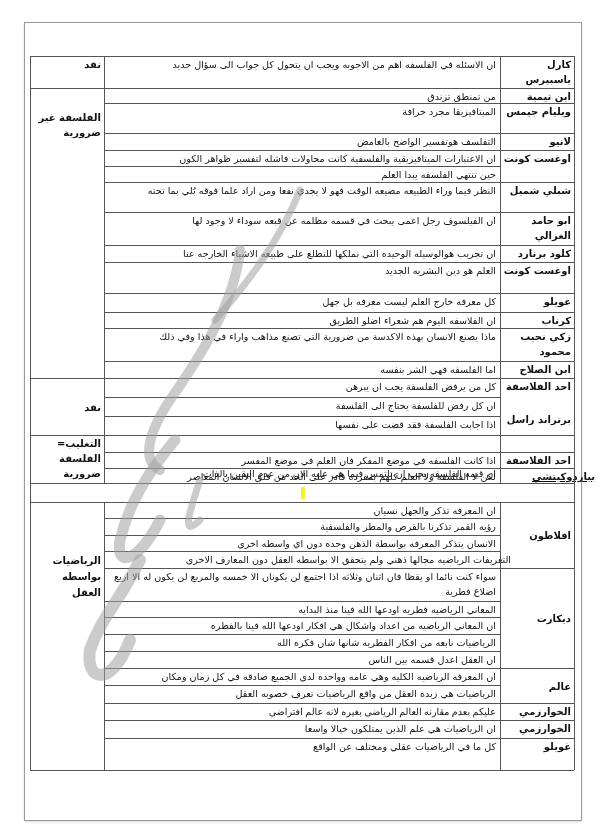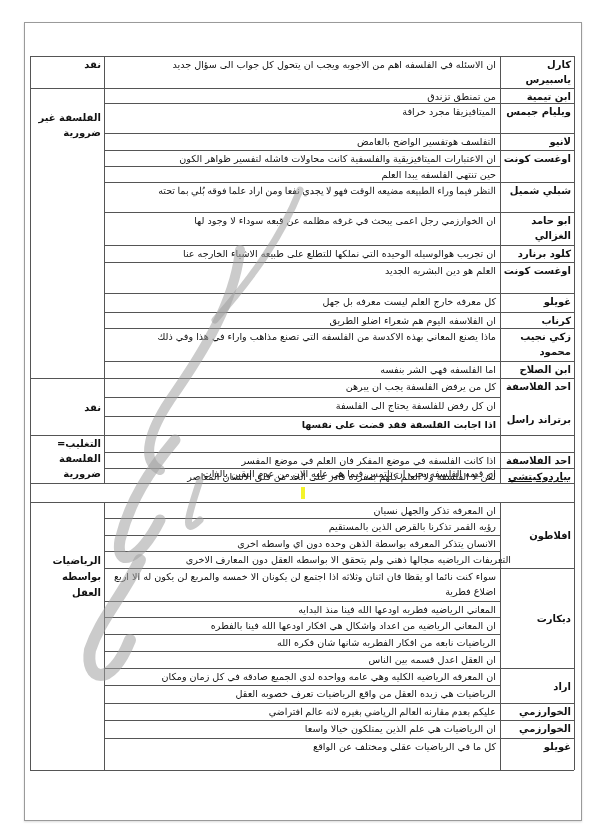--- a/index.html
+++ b/index.html
@@ -34,92 +34,92 @@
     <div class="line" style="left: 104px; top: 133px; width: 470px; height: 1px;"></div>
     <div class="cell name" style="left: 501px; width: 73px; top: 134px; height: 16px;">لانيو</div>
     <div class="cell quote" style="left: 105px; width: 395px; top: 134px; height: 16px;">التفلسف هوتفسير الواضح بالغامض</div>
     <div class="line" style="left: 104px; top: 150px; width: 470px; height: 1px;"></div>
     <div class="cell name" style="left: 501px; width: 73px; top: 151px; height: 31px;">اوغست كونت</div>
     <div class="cell quote" style="left: 105px; width: 395px; top: 151px; height: 15px;">ان الاعتبارات الميتافيزيقية والفلسفية كانت محاولات فاشله لتفسير ظواهر الكون</div>
     <div class="cell quote" style="left: 105px; width: 395px; top: 167px; height: 15px;">حين تنتهي الفلسفه يبدا العلم</div>
     <div class="line" style="left: 104px; top: 166px; width: 396px; height: 1px;"></div>
     <div class="line" style="left: 104px; top: 182px; width: 470px; height: 1px;"></div>
     <div class="cell name" style="left: 501px; width: 73px; top: 183px; height: 29px;">شبلي شميل</div>
-    <div class="cell quote" style="left: 105px; width: 395px; top: 183px; height: 29px; font-family: Liberation Serif, serif;">النظر فيما وراء الطبيعه مضيعه الوقت فهو لا يجدي نفعا ومن اراد علما فوقه بُلي بما تحته</div>
+    <div class="cell quote" style="left: 105px; width: 395px; top: 183px; height: 29px;">النظر فيما وراء الطبيعه مضيعه الوقت فهو لا يجدي نفعا ومن اراد علما فوقه بُلي بما تحته</div>
     <div class="line" style="left: 104px; top: 212px; width: 470px; height: 1px;"></div>
     <div class="cell name" style="left: 501px; width: 73px; top: 213px; height: 32px;">ابو حامد الغزالي</div>
-    <div class="cell quote" style="left: 105px; width: 395px; top: 213px; height: 32px;">ان الخوارزمي رجل اعمى يبحث في غرفه مظلمه عن قبعه سوداء لا وجود لها</div>
+    <div class="cell quote" style="left: 105px; width: 395px; top: 213px; height: 32px;">ان الفيلسوف رجل اعمى يبحث في قسمه مظلمه عن قبعه سوداء لا وجود لها</div>
     <div class="line" style="left: 104px; top: 245px; width: 470px; height: 1px;"></div>
     <div class="cell name" style="left: 501px; width: 73px; top: 246px; height: 16px;">كلود برنارد</div>
     <div class="cell quote" style="left: 105px; width: 395px; top: 246px; height: 16px;">ان تجريب هوالوسيله الوحيده التي نملكها للتطلع على طبيعه الاشياء الخارجه عنا</div>
     <div class="line" style="left: 104px; top: 262px; width: 470px; height: 1px;"></div>
     <div class="cell name" style="left: 501px; width: 73px; top: 263px; height: 30px;">اوغست كونت</div>
     <div class="cell quote" style="left: 105px; width: 395px; top: 263px; height: 30px;">العلم هو دين البشريه الجديد</div>
     <div class="line" style="left: 104px; top: 293px; width: 470px; height: 1px;"></div>
     <div class="cell name" style="left: 501px; width: 73px; top: 294px; height: 18px;">غويلو</div>
     <div class="cell quote" style="left: 105px; width: 395px; top: 294px; height: 18px;">كل معرفه خارج العلم ليست معرفه بل جهل</div>
     <div class="line" style="left: 104px; top: 312px; width: 470px; height: 1px;"></div>
     <div class="cell name" style="left: 501px; width: 73px; top: 313px; height: 15px;">كرناب</div>
     <div class="cell quote" style="left: 105px; width: 395px; top: 313px; height: 15px;">ان الفلاسفه اليوم هم شعراء اضلو الطريق</div>
     <div class="line" style="left: 104px; top: 328px; width: 470px; height: 1px;"></div>
     <div class="cell name" style="left: 501px; width: 73px; top: 329px; height: 32px;">زكي نجيب محمود</div>
-    <div class="cell quote" style="left: 105px; width: 395px; top: 329px; height: 32px;">ماذا يصنع المعاني بهذه الاكدسة من الفلسفه التي تصنع مذاهب واراء في هذا وفي ذلك</div>
+    <div class="cell quote" style="left: 105px; width: 395px; top: 329px; height: 32px;">ماذا يصنع الانسان بهذه الاكدسة من ضرورية التي تصنع مذاهب واراء في هذا وفي ذلك</div>
     <div class="line" style="left: 104px; top: 361px; width: 470px; height: 1px;"></div>
     <div class="cell name" style="left: 501px; width: 73px; top: 362px; height: 16px;">ابن الصلاح</div>
     <div class="cell quote" style="left: 105px; width: 395px; top: 362px; height: 16px;">اما الفلسفه فهي الشر بنفسه</div>
     <div class="line" style="left: 104px; top: 378px; width: 470px; height: 1px;"></div>
     <div class="line" style="left: 30px; top: 56px; width: 544px; height: 1px;"></div>
     <div class="line" style="left: 30px; top: 88px; width: 74px; height: 1px;"></div>
     <div class="cell group" style="left: 31px; width: 73px; top: 57px; height: 31px;">نقد</div>
     <div class="cell group" style="left: 31px; width: 73px; top: 88px; height: 290px; display: flex; align-items: flex-start; justify-content: flex-start; white-space: normal; padding-right: 3px; padding-top: 22px;">الفلسفة غير ضرورية</div>
     <div class="cell name" style="left: 501px; width: 73px; top: 379px; height: 56px;">احد الفلاسفة</div>
     <div class="cell quote" style="left: 105px; width: 395px; top: 379px; height: 18px;">كل من يرفض الفلسفة يجب ان يبرهن</div>
     <div class="cell quote" style="left: 105px; width: 395px; top: 398px; height: 18px;">ان كل رفض للفلسفة يحتاج الى الفلسفة</div>
     <div class="line" style="left: 104px; top: 397px; width: 396px; height: 1px;"></div>
-    <div class="cell quote" style="left: 105px; width: 395px; top: 417px; height: 18px; font-weight: bold;">اذا اجابت الفلسفة فقد قضت على نفسها</div>
+    <div class="cell quote" style="left: 105px; width: 395px; top: 417px; height: 18px;">اذا اجابت الفلسفة فقد قضت على نفسها</div>
     <div class="line" style="left: 104px; top: 416px; width: 396px; height: 1px;"></div>
     <div class="line" style="left: 30px; top: 378px; width: 544px; height: 1px;"></div>
     <div class="line" style="left: 30px; top: 435px; width: 544px; height: 1px;"></div>
     <div class="cell group" style="left: 31px; width: 73px; top: 379px; height: 56px; display: flex; align-items: center; justify-content: flex-start;">نقد</div>
     <div class="cell name" style="left: 501px; width: 73px; top: 412px; height: 16px;">برتراند راسل</div>
     <div class="cell quote" style="left: 105px; width: 395px; top: 436px; height: 16px; margin-top: 30px;">ان قيمه الفلسفه يجب ان تلتمس فيما هي عليه الان من عدم اليقين بالذات</div>
     <div class="line" style="left: 104px; top: 452px; width: 470px; height: 1px;"></div>
     <div class="cell name" style="left: 501px; width: 73px; top: 453px; height: 15px;">احد الفلاسفة</div>
     <div class="cell quote" style="left: 105px; width: 395px; top: 453px; height: 15px;">اذا كانت الفلسفه في موضع المفكر فان العلم في موضع المفسر</div>
     <div class="line" style="left: 104px; top: 468px; width: 470px; height: 1px;"></div>
-    <div class="cell name" style="left: 501px; width: 73px; top: 469px; height: 14px; text-decoration: underline;">بياردوكيتشي</div>
+    <div class="cell name" style="left: 525px; width: 73px; top: 469px; height: 14px; text-decoration: underline;">بياردوكيتشي</div>
     <div class="cell quote" style="left: 105px; width: 395px; top: 469px; height: 14px;">لكن لا الفلسفة ولا العلم كلهم بمفرده قادر على الحد من قلق الانسان المعاصر</div>
     <div class="line" style="left: 104px; top: 483px; width: 470px; height: 1px;"></div>
     <div class="cell group" style="left: 31px; width: 73px; top: 436px; height: 47px; line-height: 15px;">التغليب= الفلسفة ضرورية</div>
     <div class="line" style="left: 30px; top: 483px; width: 544px; height: 1px;"></div>
     <div class="line" style="left: 104px; top: 56px; width: 1px; height: 427px;"></div>
     <div class="line" style="left: 500px; top: 56px; width: 1px; height: 427px;"></div>
     <div class="cell heading" style="left: 31px; width: 543px; top: 484px; height: 18px; line-height: 18px;"><span></span></div>
     <div class="line" style="left: 30px; top: 502px; width: 544px; height: 1px;"></div>
     <div class="cell name" style="left: 501px; width: 73px; top: 503px; height: 65px; display: flex; align-items: center; justify-content: flex-start;">افلاطون</div>
     <div class="cell quote" style="left: 105px; width: 395px; top: 503px; height: 15px;">ان المعرفه تذكر والجهل نسيان</div>
-    <div class="cell quote" style="left: 105px; width: 395px; top: 519px; height: 16px;">رؤيه القمر تذكرنا بالقرص الذين بالمستقيم</div>
+    <div class="cell quote" style="left: 105px; width: 395px; top: 519px; height: 16px;">رؤيه القمر تذكرنا بالقرص والمطر والفلسفية</div>
     <div class="line" style="left: 104px; top: 518px; width: 396px; height: 1px;"></div>
     <div class="cell quote" style="left: 105px; width: 395px; top: 536px; height: 15px;">الانسان يتذكر المعرفه بواسطة الذهن وحده دون اي واسطه اخرى</div>
     <div class="line" style="left: 104px; top: 535px; width: 396px; height: 1px;"></div>
     <div class="cell quote" style="left: 120px; width: 395px; top: 552px; height: 16px;">التعريفات الرياضيه مجالها ذهني ولم يتحقق الا بواسطه العقل دون المعارف الاخرى</div>
     <div class="line" style="left: 104px; top: 551px; width: 396px; height: 1px;"></div>
     <div class="line" style="left: 104px; top: 568px; width: 470px; height: 1px;"></div>
     <div class="cell name" style="left: 501px; width: 73px; top: 569px; height: 99px; display: flex; align-items: center; justify-content: flex-start;">ديكارت</div>
     <div class="cell quote" style="left: 105px; width: 395px; top: 569px; height: 32px;">سواء كنت نائما او يقظا فان اثنان وثلاثه اذا اجتمع لن يكونان الا خمسه والمربع لن يكون له الا اربع اضلاع فطرية</div>
     <div class="cell quote" style="left: 105px; width: 395px; top: 602px; height: 15px;">المعاني الرياضيه فطريه اودعها الله فينا منذ البدايه</div>
     <div class="line" style="left: 104px; top: 601px; width: 396px; height: 1px;"></div>
     <div class="cell quote" style="left: 105px; width: 395px; top: 618px; height: 16px;">ان المعاني الرياضيه من اعداد واشكال هي افكار اودعها الله فينا بالفطره</div>
     <div class="line" style="left: 104px; top: 617px; width: 396px; height: 1px;"></div>
     <div class="cell quote" style="left: 105px; width: 395px; top: 635px; height: 16px;">الرياضيات نابعه من افكار الفطريه شانها شان فكره الله</div>
     <div class="line" style="left: 104px; top: 634px; width: 396px; height: 1px;"></div>
     <div class="cell quote" style="left: 105px; width: 395px; top: 652px; height: 16px;">ان العقل اعدل قسمه بين الناس</div>
     <div class="line" style="left: 104px; top: 651px; width: 396px; height: 1px;"></div>
     <div class="line" style="left: 104px; top: 668px; width: 470px; height: 1px;"></div>
-    <div class="cell name" style="left: 501px; width: 73px; top: 669px; height: 34px; display: flex; align-items: center; justify-content: flex-start;">اراد</div>
+    <div class="cell name" style="left: 501px; width: 73px; top: 669px; height: 34px; display: flex; align-items: center; justify-content: flex-start;">عالم</div>
     <div class="cell quote" style="left: 105px; width: 395px; top: 669px; height: 16px;">ان المعرفه الرياضيه الكليه وهي عامه وواحده لدى الجميع صادقه في كل زمان ومكان</div>
     <div class="cell quote" style="left: 105px; width: 395px; top: 686px; height: 17px;">الرياضيات هي زبده العقل من واقع الرياضيات تعرف خصوبه العقل</div>
     <div class="line" style="left: 104px; top: 685px; width: 396px; height: 1px;"></div>
     <div class="line" style="left: 104px; top: 703px; width: 470px; height: 1px;"></div>
     <div class="cell name" style="left: 501px; width: 73px; top: 704px; height: 16px;">الخوارزمي</div>
     <div class="cell quote" style="left: 105px; width: 395px; top: 704px; height: 16px; font-family: Liberation Serif, serif;">عليكم بعدم مقارنه العالم الرياضي بغيره لانه عالم افتراضي</div>
     <div class="line" style="left: 104px; top: 720px; width: 470px; height: 1px;"></div>
     <div class="cell name" style="left: 501px; width: 73px; top: 721px; height: 17px;">الخوارزمي</div>
     <div class="cell quote" style="left: 105px; width: 395px; top: 721px; height: 17px;">ان الرياضيات هي علم الذين يمتلكون خيالا واسعا</div>
     <div class="line" style="left: 104px; top: 738px; width: 470px; height: 1px;"></div>

